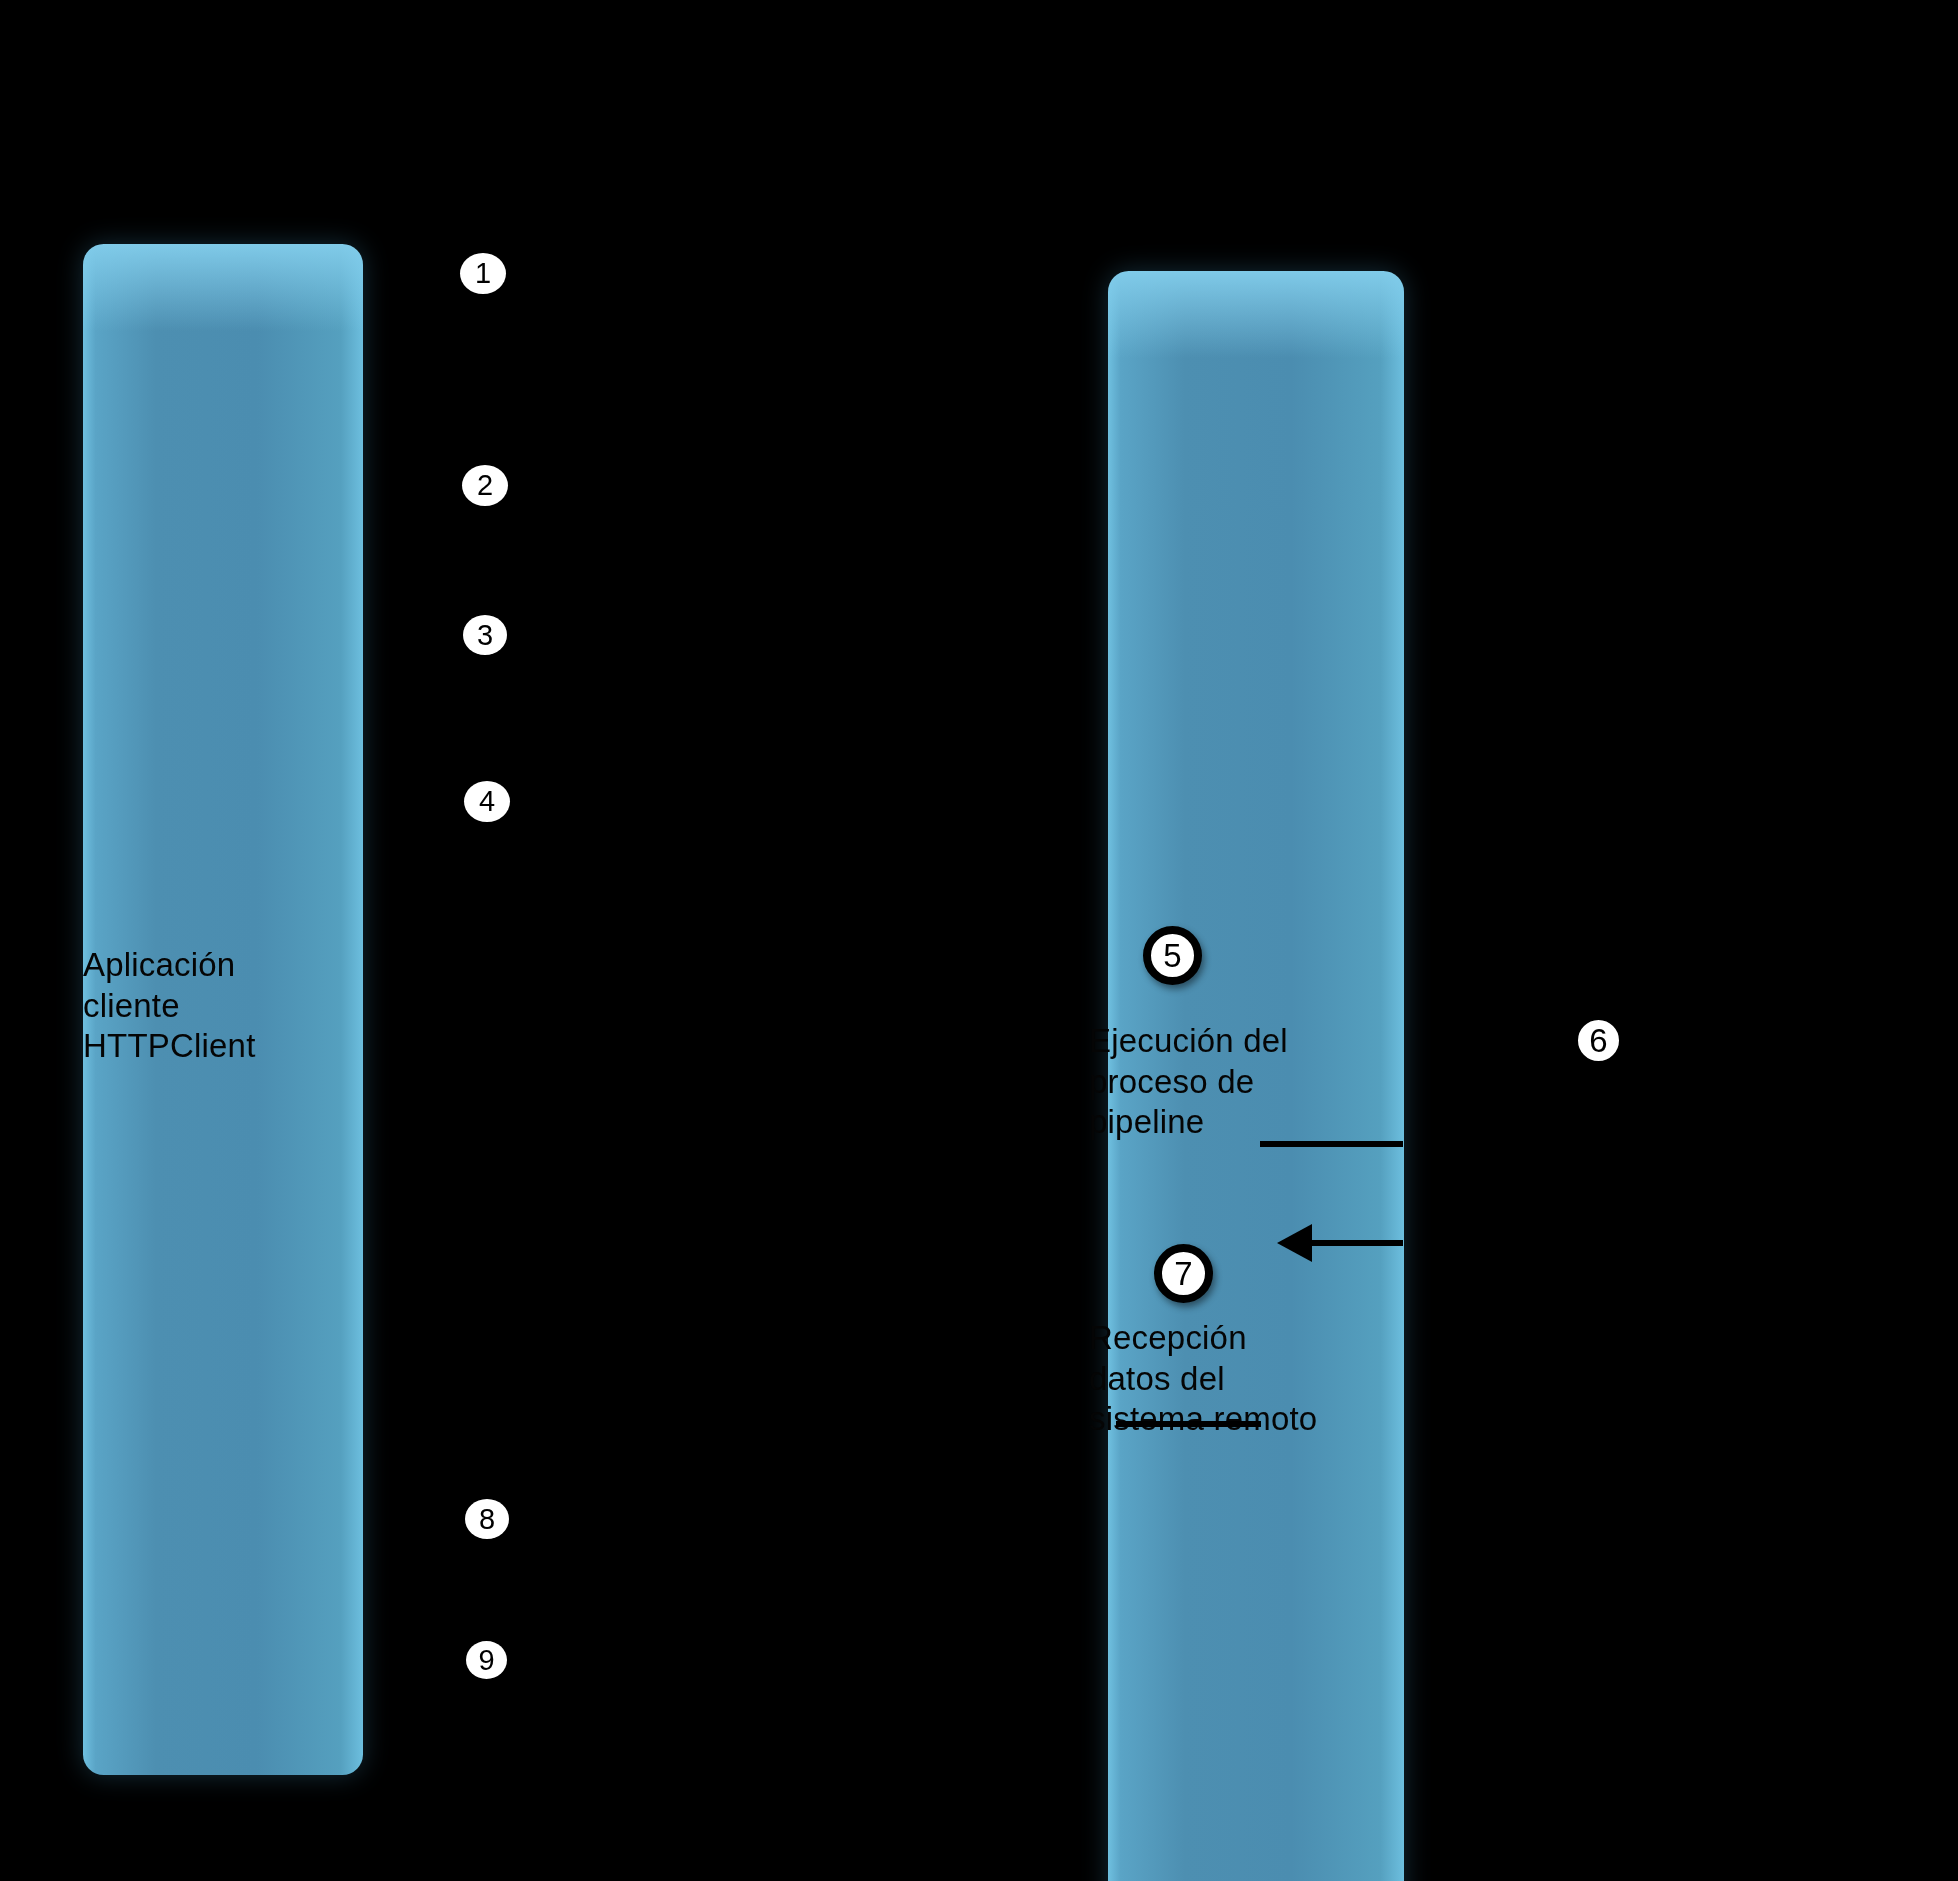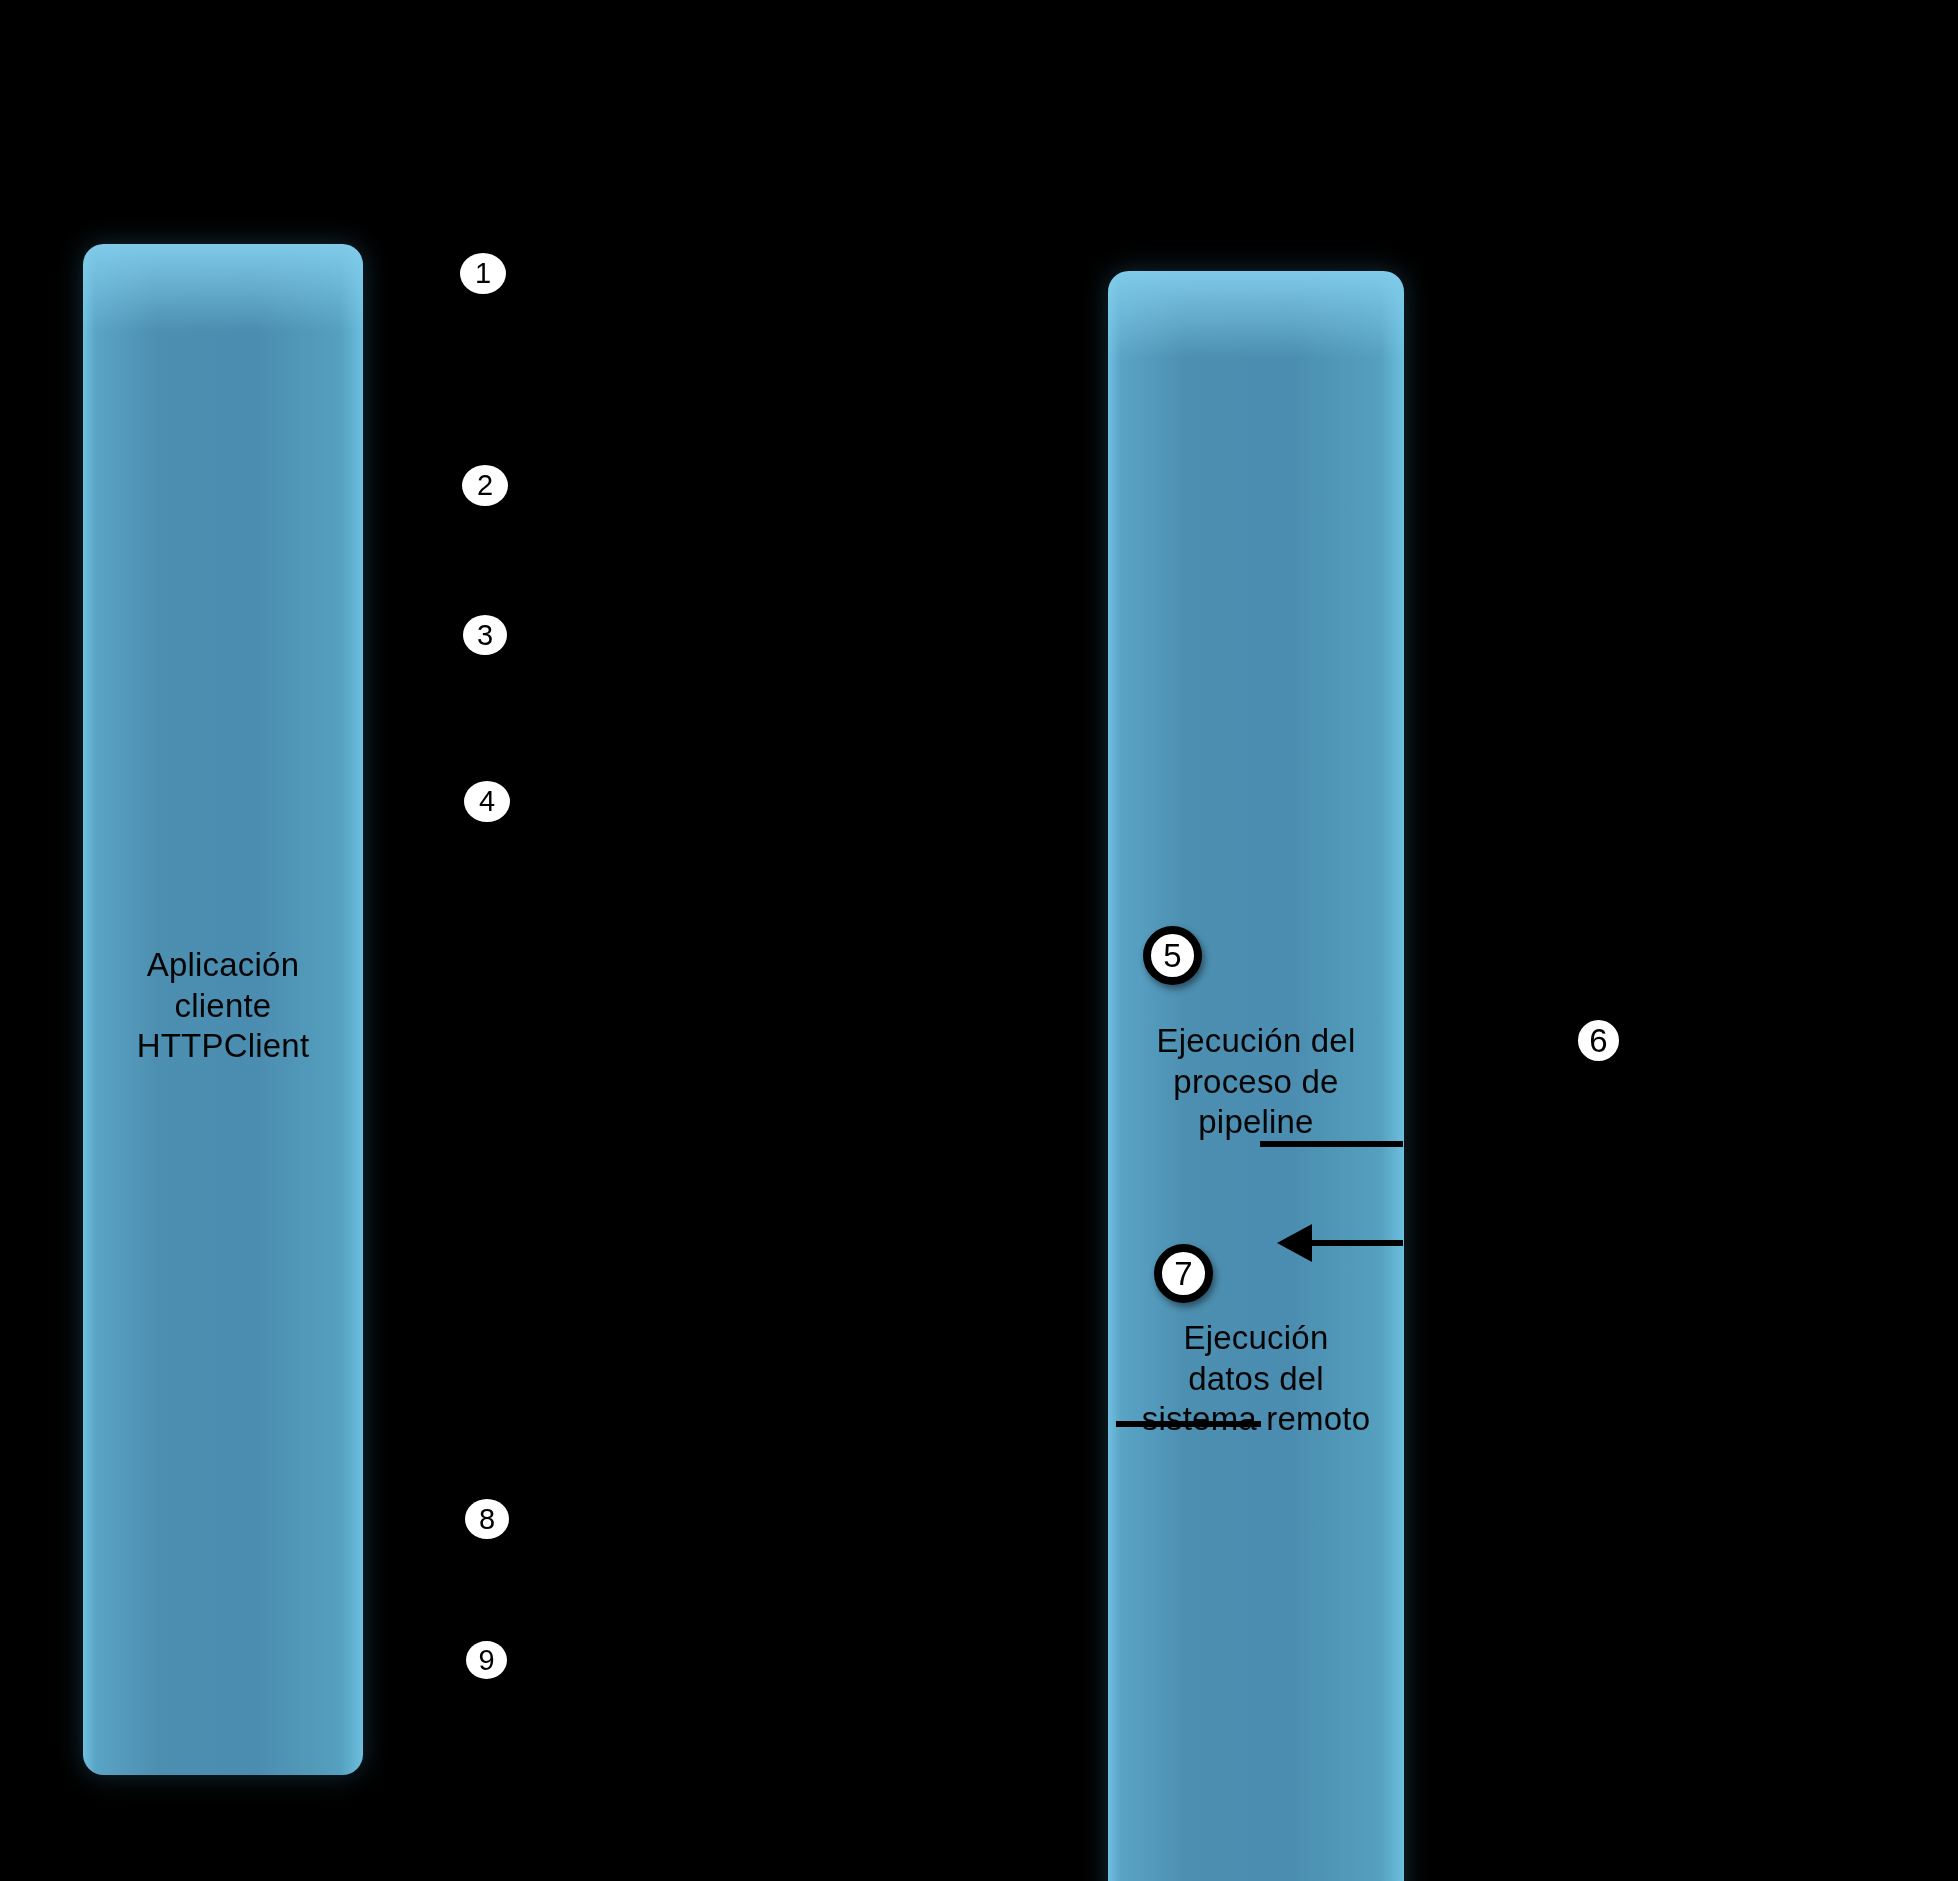--- a/index.html
+++ b/index.html
@@ -30,21 +30,20 @@
         #4b8db0 62%,
         #55a0bf 92%,
         #6dbfdf 100%);
     box-shadow: 0 0 27px rgba(70,150,190,0.30);
   }
 
   .lane-label {
     position: absolute;
     left: 0;
     right: 0;
-    text-align: center;
     color: #050505;
     font-size: 33px;
     line-height: 1.23;
     font-weight: 400;
     letter-spacing: 0.2px;
     white-space: pre-line;
     pointer-events: none;
   }
   .lane-label.wide {
     left: -19px;
@@ -111,21 +110,21 @@
   <div class="lane" id="lane-client-box" style="left:83px; top:244px; width:280px; height:1531px;">
     <div class="lane-label" style="top:701px;">Aplicación
 cliente
 HTTPClient</div>
   </div>
 
   <div class="lane" id="lane-pipeline-box" style="left:1108px; top:244px; width:296px; height:1781px;margin-top:27px;">
     <div class="lane-label wide" style="top:750px;">Ejecución del
 proceso de
 pipeline</div>
-    <div class="lane-label wide" style="top:1047px;">Ejecución
+    <div class="lane-label wide" style="top:1047px;">Recepción
 datos del
 sistema remoto</div>
   </div>
 
 
   <div class="hline" style="left:1260px; top:1141px; width:143px;"></div>
 
   <div class="arrow-line" style="left:1312px; top:1240px; width:91px;"></div>
   <div class="arrow-head-left" style="left:1277px; top:1224px;"></div>
 

